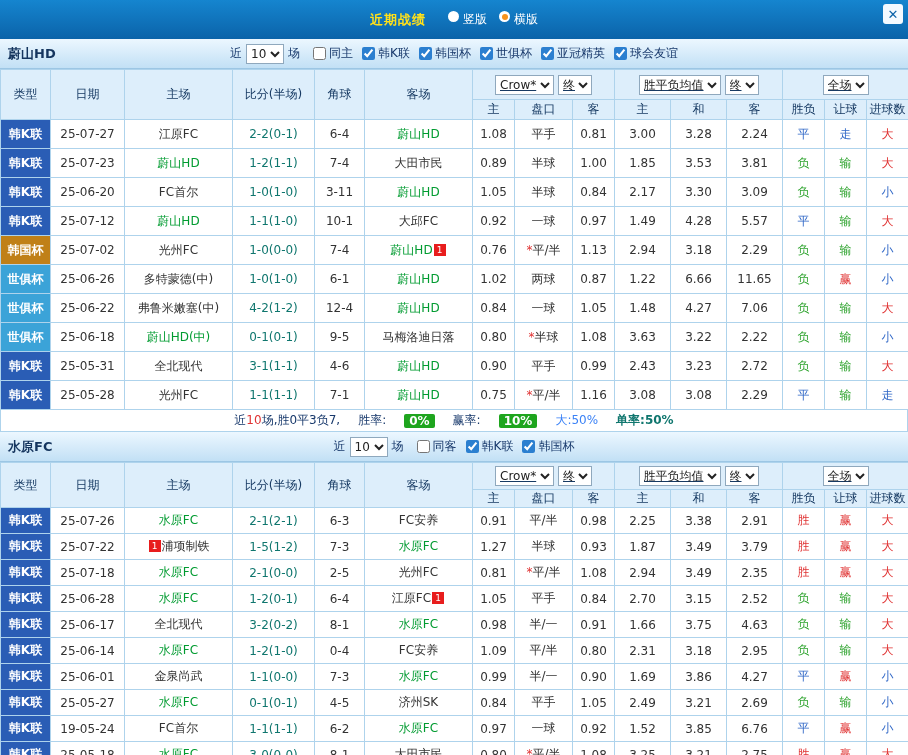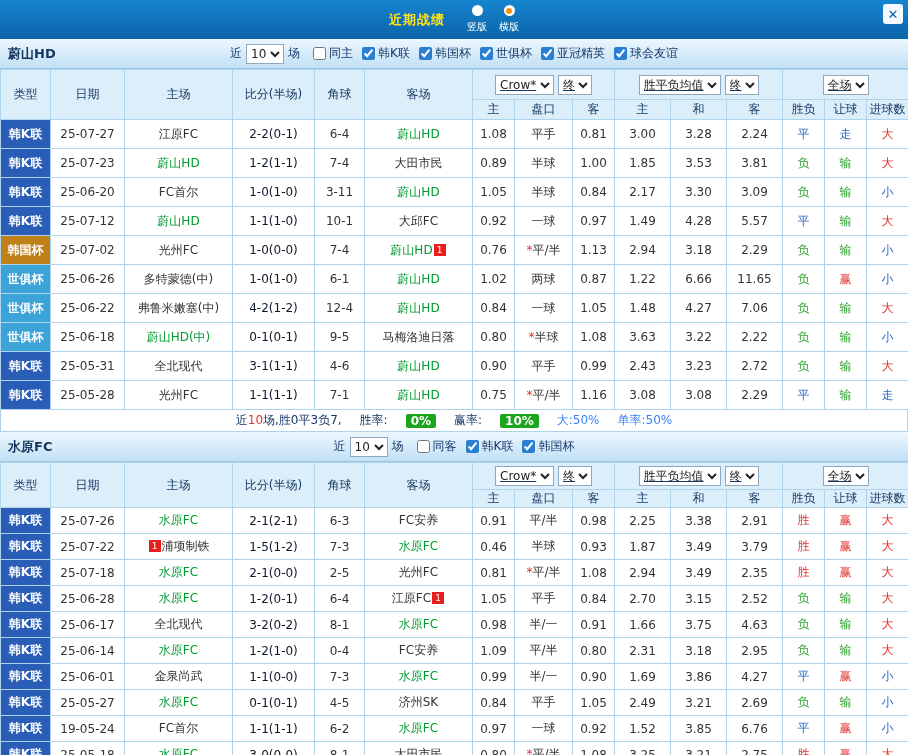--- a/index.html
+++ b/index.html
@@ -2,53 +2,53 @@
 <html><head>
 <meta charset="utf-8">
 <style>
   *{margin:0;padding:0;box-sizing:border-box;}
   html,body{width:908px;height:755px;overflow:hidden;}
   body{font-family:"DejaVu Sans","Liberation Sans",sans-serif;font-size:12px;background:#fff;color:#333;}
   
   .titlebar{height:39px;background:linear-gradient(#1585cf,#0b63a9);display:flex;align-items:center;justify-content:center;position:relative;color:#fff;}
   .tb-center{display:flex;align-items:center;gap:12px;}
   .title{color:#ffe11a;font-weight:bold;font-size:13px;letter-spacing:1px;margin-right:10px;}
-  .radio{display:inline-flex;align-items:center;gap:4px;cursor:pointer;font-size:10px;flex-direction:column;}
+  .radio{display:inline-flex;gap:4px;cursor:pointer;font-size:12px;}
   .rdot{width:11px;height:11px;border-radius:50%;background:#fff;display:inline-block;position:relative;}
   .radio.sel .rdot::after{content:'';position:absolute;left:2.5px;top:2.5px;width:6px;height:6px;border-radius:50%;background:#f7921b;}
   .close{position:absolute;right:5px;top:4px;width:20px;height:20px;background:#f4faff;color:#0b63a9;border-radius:3px;display:flex;align-items:center;justify-content:center;font-weight:bold;font-size:13px;cursor:pointer;}
   
   .filterbar{height:30px;background:linear-gradient(#ecf7ff,#c2e0f5);border-bottom:1px solid #9cc6e4;display:flex;align-items:center;position:relative;color:#17386b;}
   .team{position:absolute;left:8px;font-weight:bold;font-size:13px;color:#15355e;}
   .filters{margin:0 auto;display:flex;align-items:center;gap:4px;}
   .chk{display:inline-flex;align-items:center;gap:3px;margin-left:9px;cursor:pointer;}
   input[type=checkbox]{width:13px;height:13px;accent-color:#2b7fd0;margin:0;}
   select{font-size:12px;height:20px;border:1px solid #8fa8bd;background:#fff;color:#222;font-family:inherit;}
   
   table{border-collapse:collapse;table-layout:fixed;width:908px;}
   th,td{border:1px solid #aed3ec;text-align:center;overflow:hidden;white-space:nowrap;padding:0 1px;}
   thead th{background:#ddeefb;color:#173a63;font-weight:normal;}
   .grp-sel{display:flex;gap:4px;justify-content:center;align-items:center;text-decoration:underline;}
   .p1 .group-row th{height:30px;} .p1 .sub-row th{height:20px;} .p1 tbody td{height:29px;}
   .p2 .group-row th{height:27px;} .p2 .sub-row th{height:18px;} .p2 tbody td{height:26px;}
   td.lg{color:#fff;font-weight:bold;}
   .lg-k{background:#2a5db5;} .lg-c{background:#c08018;} .lg-w{background:#3ba3d8;}
   td.dt,td.cn,td.od,td.hc{color:#333;}
-  td.sc{color:#0f172a;}
+  td.sc{color:#0f766e;}
   td.tm{color:#333;}
   .self{color:#009b30;}
   .star{color:#e03333;}
   .rc{display:inline-block;background:#e81d1d;color:#fff;font-size:9px;line-height:12px;width:12px;height:12px;margin:0 1px;vertical-align:1px;text-align:center;}
   td.res{font-weight:normal;}
   .res.r{color:#e03333;} .res.b{color:#3168c7;} .res.g{color:#2fa42f;}
   
   .summary{height:22px;display:flex;align-items:center;justify-content:center;gap:18px;color:#17386b;border:1px solid #aed3ec;border-top:none;background:#fff;}
   .badge{background:#1ea51e;color:#fff;padding:0 5px;border-radius:2px;font-weight:bold;}
   .red{color:#e03333;}
-  .big{color:#3b82f6;} .single{color:#3b82f6;}
+  .big{color:#3b82f6;} .single{color:#0f766e;font-weight:bold;}
 </style>
 </head>
 <body>
 
 <div class="titlebar">
   <div class="tb-center">
     <span class="title">近期战绩</span>
     <label class="radio">
       <span class="rdot"></span>
       <span>竖版</span>
@@ -422,21 +422,21 @@
           <td class="res r">赢</td>
           <td class="res r">大</td>
         </tr>
         <tr>
           <td class="lg lg-k">韩K联</td>
           <td class="dt">25-07-22</td>
           <td class="tm"><span class="rc">1</span><span>浦项制铁</span></td>
           <td class="sc">1-5(1-2)</td>
           <td class="cn">7-3</td>
           <td class="tm"><span class="self">水原FC</span></td>
-          <td class="od">0.46</td>
+          <td class="od">1.27</td>
           <td class="hc">半球</td>
           <td class="od">0.93</td>
           <td class="od">1.87</td>
           <td class="od">3.49</td>
           <td class="od">3.79</td>
           <td class="res r">胜</td>
           <td class="res r">赢</td>
           <td class="res r">大</td>
         </tr>
         <tr>

